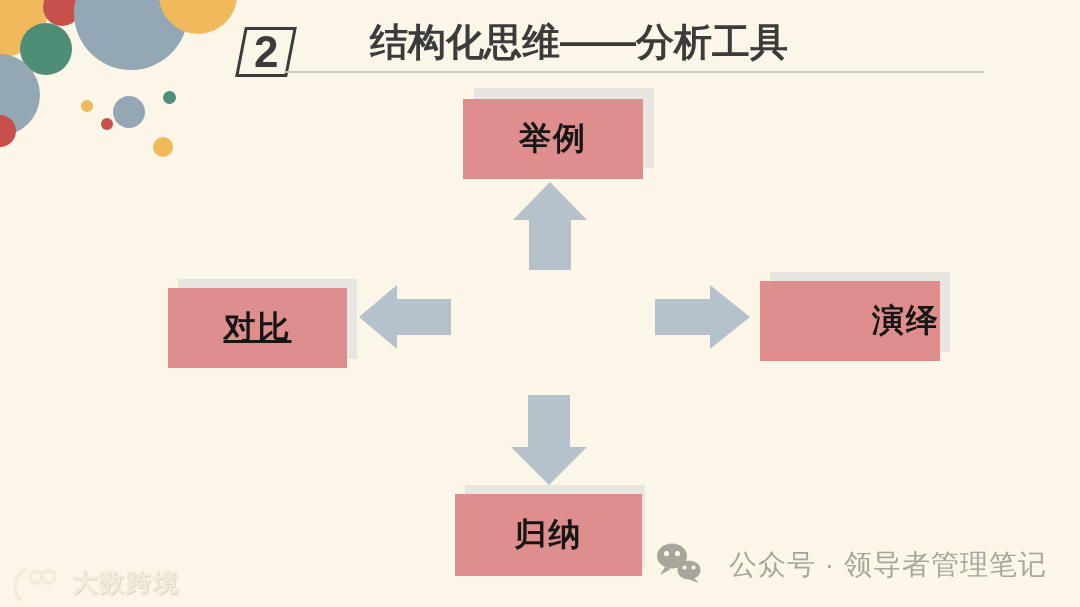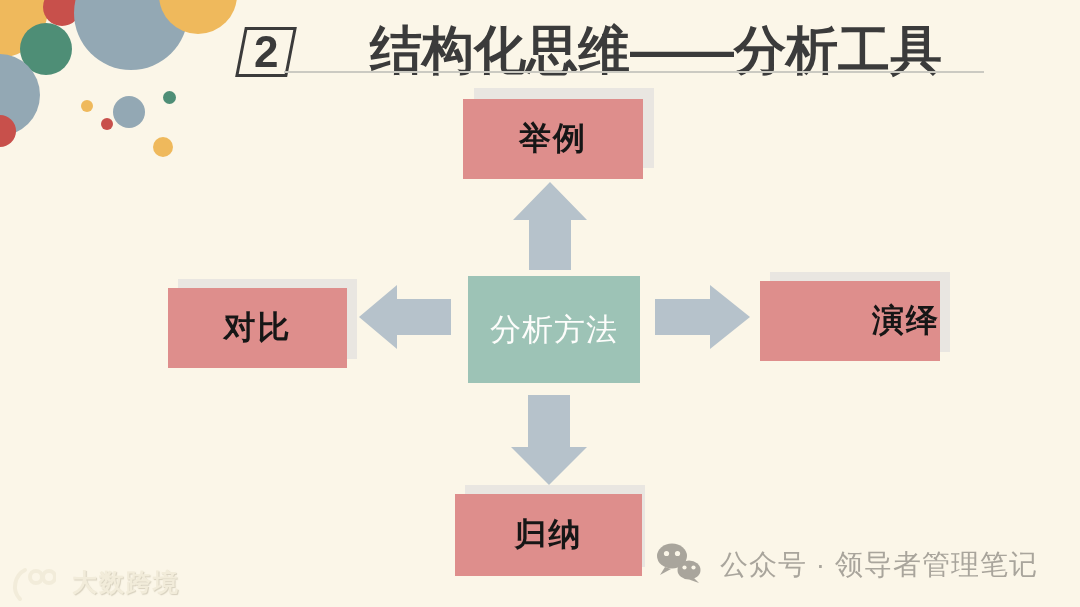--- a/index.html
+++ b/index.html
@@ -23,21 +23,21 @@
     transform: skewX(-11deg);
     display: flex; align-items: center; justify-content: center;
     background: transparent;
   }
   .badge span {
     transform: skewX(11deg);
     font-size: 44px; font-weight: bold; color: #3B3B3B; line-height: 1;
   }
   .page-title {
     position: absolute; left: 370px; top: 22px;
-    font-size: 52px; font-weight: bold; color: #3B3B3B;
+    font-size: 38px; font-weight: bold; color: #3B3B3B;
     letter-spacing: 0px; line-height: 1.1; white-space: nowrap;
   }
   .header-rule {
     position: absolute; left: 284px; top: 71px;
     width: 700px; height: 2px; background: #CBCAC2;
   }
 
   
   .node-shadow {
     position: absolute; background: #E9E6E1;
@@ -62,21 +62,21 @@
     position: absolute; left: 10px; top: 566px;
     display: flex; align-items: flex-start; gap: 16px;
   }
   .wm-left .wm-text {
     font-size: 25px; font-weight: bold; color: #F2ECDA;
     text-shadow: 1px 1px 1px rgba(186,178,156,0.55);
     letter-spacing: 2px;
   }
   .wm-right {
     position: absolute; left: 656px; top: 543px;
-    display: flex; align-items: center; gap: 18px;
+    display: flex; align-items: center; gap: 27px;
   }
   .wm-right .wm-text {
     font-size: 28px; color: #A9A59C; letter-spacing: 1px; white-space: nowrap;
   }
 </style>
 </head>
 <body>
 
 <div class="slide">
 
@@ -123,33 +123,30 @@
   </div>
   <div class="arrow" style="left:655px; top:285px;">
     <svg width="95" height="64" viewBox="0 0 95 64">
       <polygon points="0,14 55,14 55,0 95,32 55,64 55,50 0,50" fill="#B6C2CB"></polygon>
     </svg>
   </div>
 
   <div class="node" style="left:463px; top:99px; width:180px; height:80px;">
     <span>举例</span>
   </div>
-  <div class="node" style="left:168px; top:288px; width:179px; height:80px;">
+  <div class="node" style="left:168px; top:288px; width:179px; height:80px;text-decoration:underline;">
     <span>对比</span>
   </div>
   <div class="node" style="left:760px; top:281px; width:180px; height:80px;justify-content:flex-end;">
     <span>演绎</span>
   </div>
   <div class="node" style="left:455px; top:494px; width:187px; height:82px;font-family:Liberation Mono, monospace;">
     <span>归纳</span>
   </div>
 
-  <div class="center-box">
-    <span>分析方法</span>
-  </div>
 
   <div class="wm-left">
     <span>
       <svg width="46" height="38" viewBox="0 0 46 38">
         <g fill="none" stroke="#F2ECDA" stroke-width="4" stroke-linecap="round">
           <path d="M15,4 C5,9 1,24 10,33"></path>
           <circle cx="26" cy="11" r="6"></circle>
           <circle cx="39" cy="11" r="6"></circle>
         </g>
       </svg>

